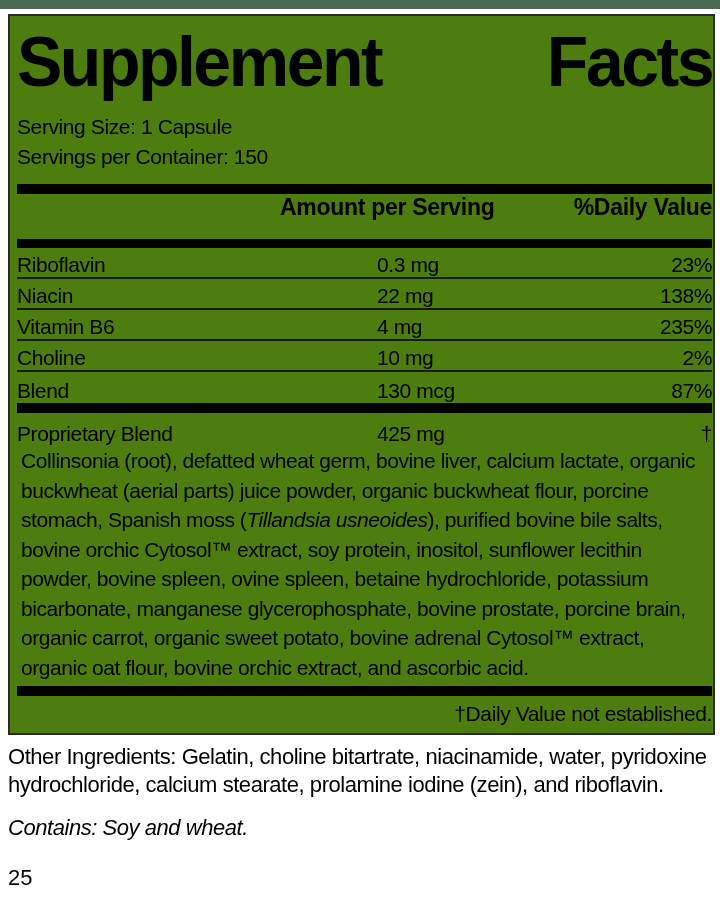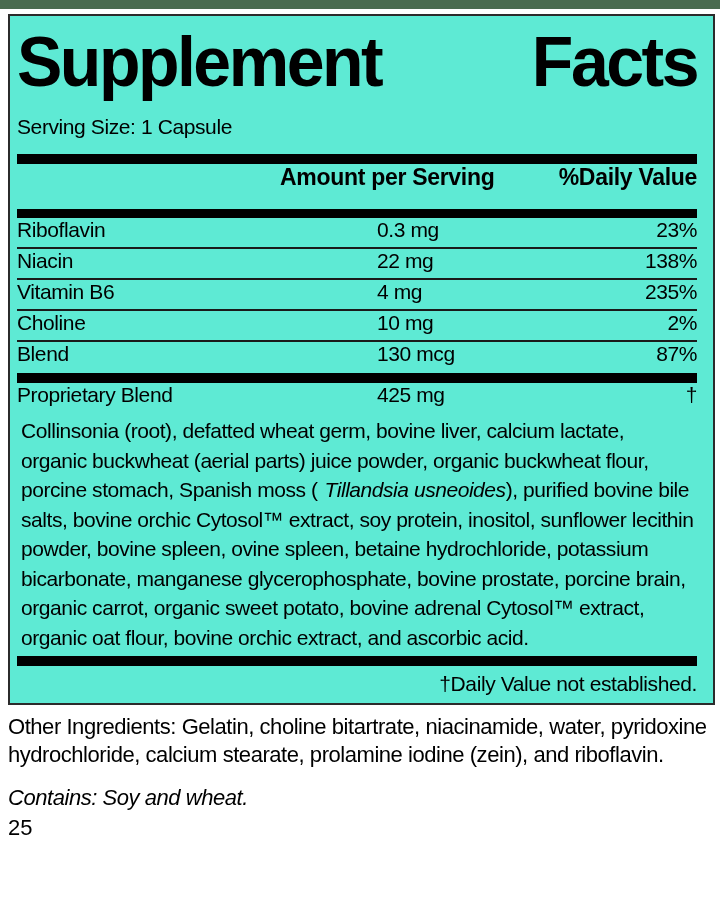--- a/index.html
+++ b/index.html
@@ -11,22 +11,22 @@
     overflow: hidden;
   }
   .top-accent {
     width: 720px; height: 9px;
     background: #4a6b4f;
   }
   .panel {
     margin: 5px 5px 0 8px;
     width: 707px;
     border: 2px solid #2b2b2b;
-    background: #5eead4;
-    padding: 0 16px 4px 7px;
+    background: #4d7c0f;
+    padding: 0 1px 4px 7px;
   }
   .panel-title {
     display: flex;
     justify-content: space-between;
     align-items: baseline;
     font-weight: bold;
     font-size: 68px;
     letter-spacing: -2.5px;
     line-height: 78px;
     margin-top: 4px;
@@ -47,66 +47,67 @@
     font-weight: bold;
     font-size: 23px;
     letter-spacing: -0.3px;
   }
   .amount-header { position: absolute; left: 263px; }
   .dv-header { margin-left: auto; }
   .nutrient-row {
     position: relative;
     height: 31px;
     display: flex;
-    align-items: flex-start;
+    align-items: flex-end;
     font-size: 21px;
     letter-spacing: -0.4px;
   }
   .nutrient-row.sep { border-bottom: 2px solid #1a1a1a; }
   .amount-cell { position: absolute; left: 360px; }
   .dv-cell { margin-left: auto; }
   .blend-row { height: 33px; }
   .blend-desc {
     font-size: 21px;
     letter-spacing: -0.45px;
     line-height: 29.5px;
     padding-left: 4px;
     padding-right: 2px;
   }
-  .blend-desc .it { font-style: italic; margin-left: 7px; }
+  .blend-desc .it { font-style: italic; }
   .footnote {
     font-size: 21px;
     letter-spacing: -0.4px;
     line-height: 30px;
     padding-top: 3px;
     text-align: right;
   }
   .below-panel { margin: 8px 6px 0 8px; }
   .other-ingredients {
     font-size: 22px;
     letter-spacing: -0.45px;
     line-height: 28px;
   }
   .contains { margin-top: 16px; font-size: 22px; letter-spacing: -0.45px; font-style: italic; }
-  .page-number { margin-top: 4px; font-size: 22px; }
+  .page-number { margin-top: 24px; font-size: 22px; }
 </style>
 </head>
 <body>
 
 <div class="top-accent"></div>
 
 <div class="panel">
 
   <div class="panel-title">
     <span>Supplement</span>
     <span>Facts</span>
   </div>
 
   <div class="serving-block">
     <div>Serving Size: 1 Capsule</div>
+    <div>Servings per Container: 150</div>
   </div>
 
   <div class="bar bar-1"></div>
 
   <div class="col-header-row">
     <span class="amount-header">Amount per Serving</span>
     <span class="dv-header">%Daily Value</span>
   </div>
 
   <div class="bar bar-2"></div>

